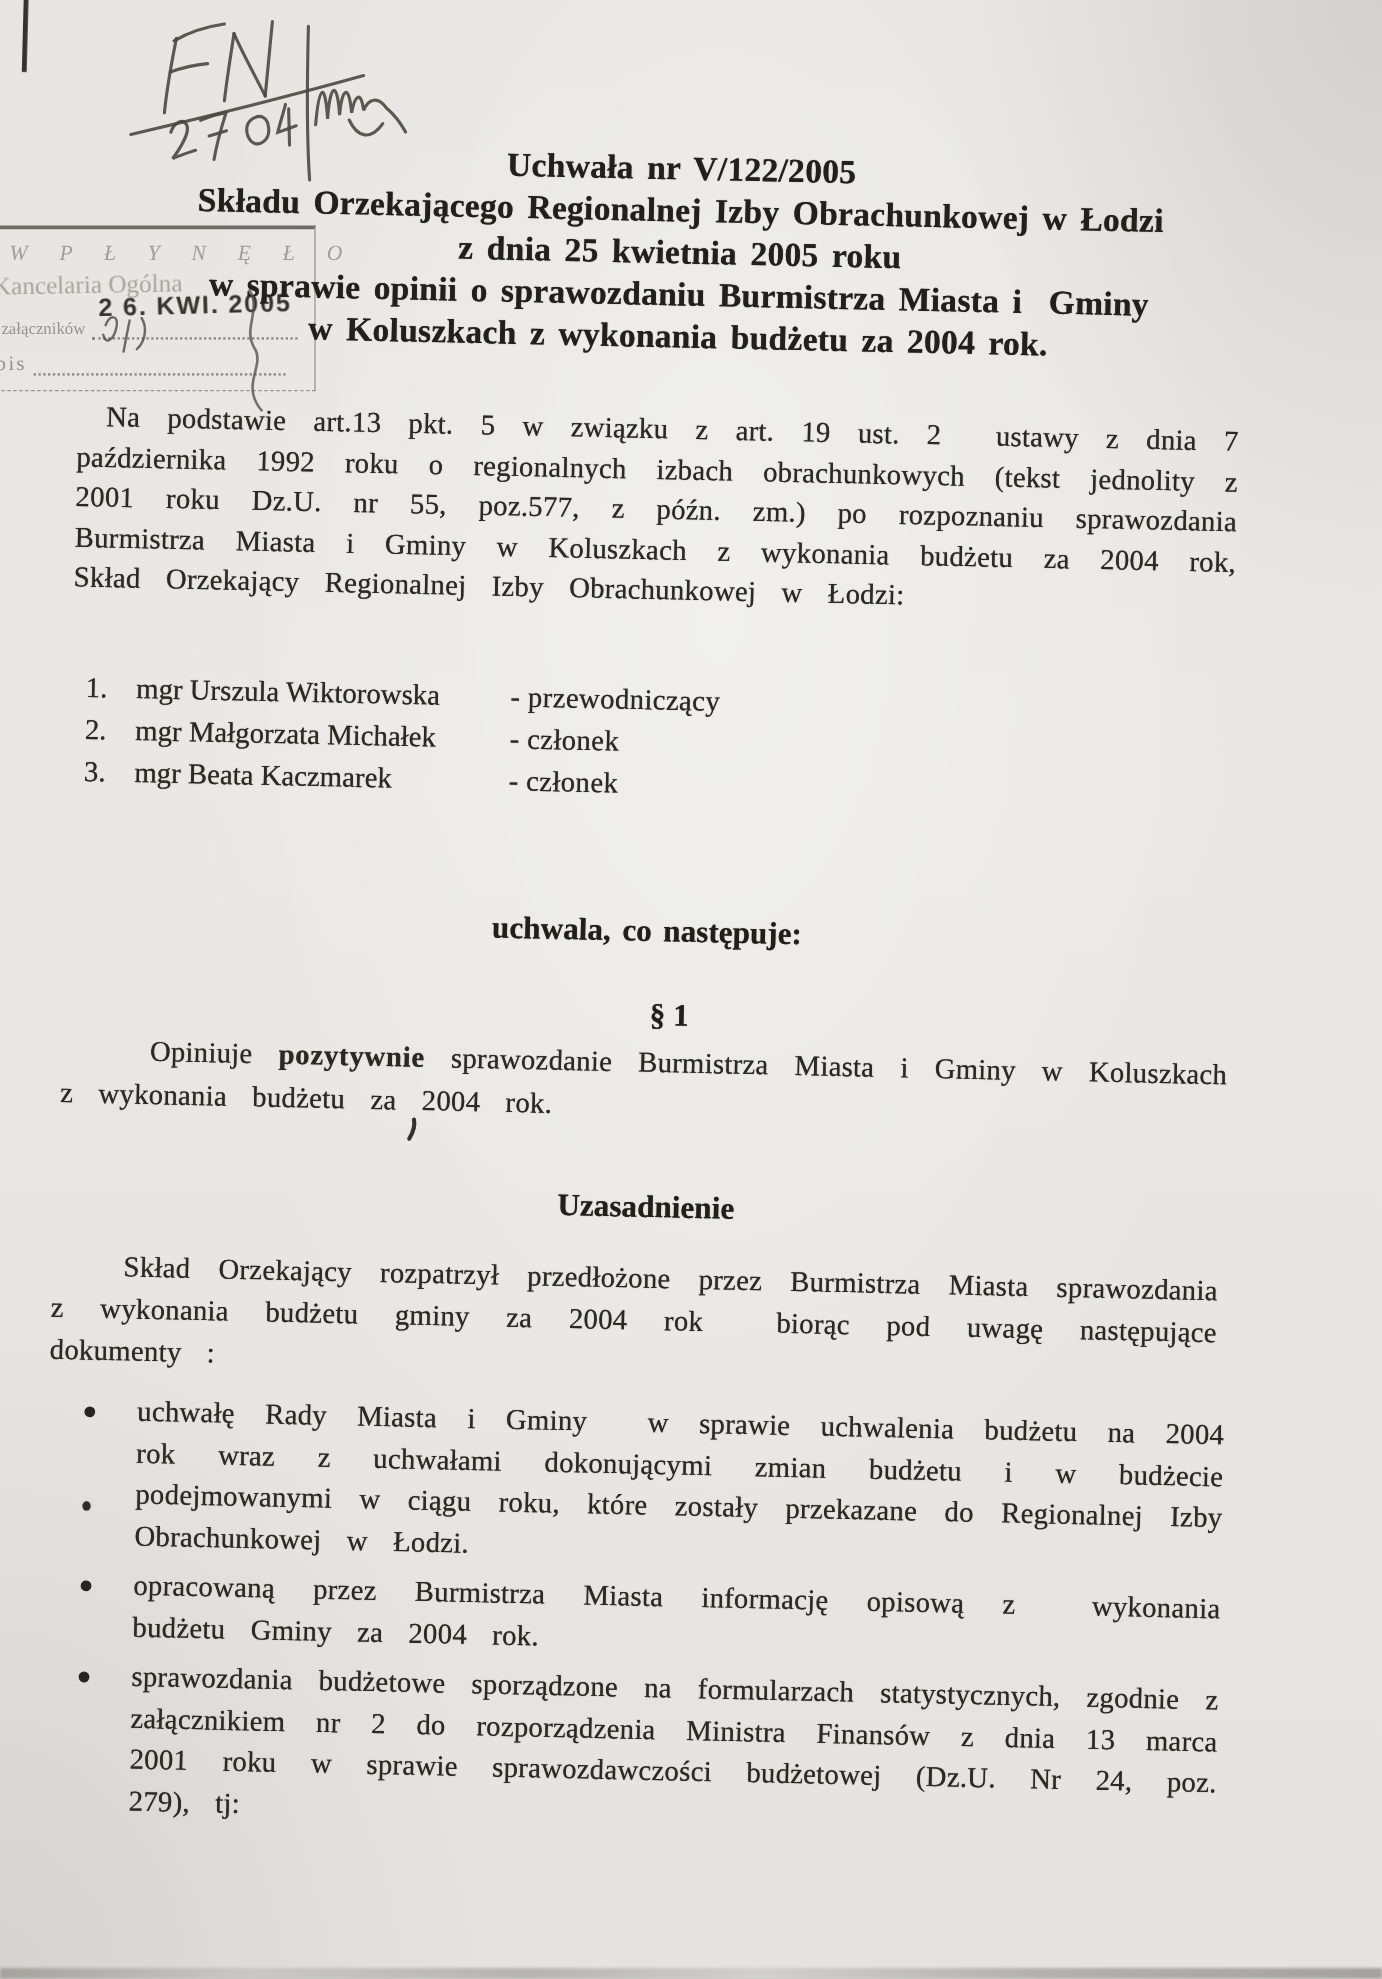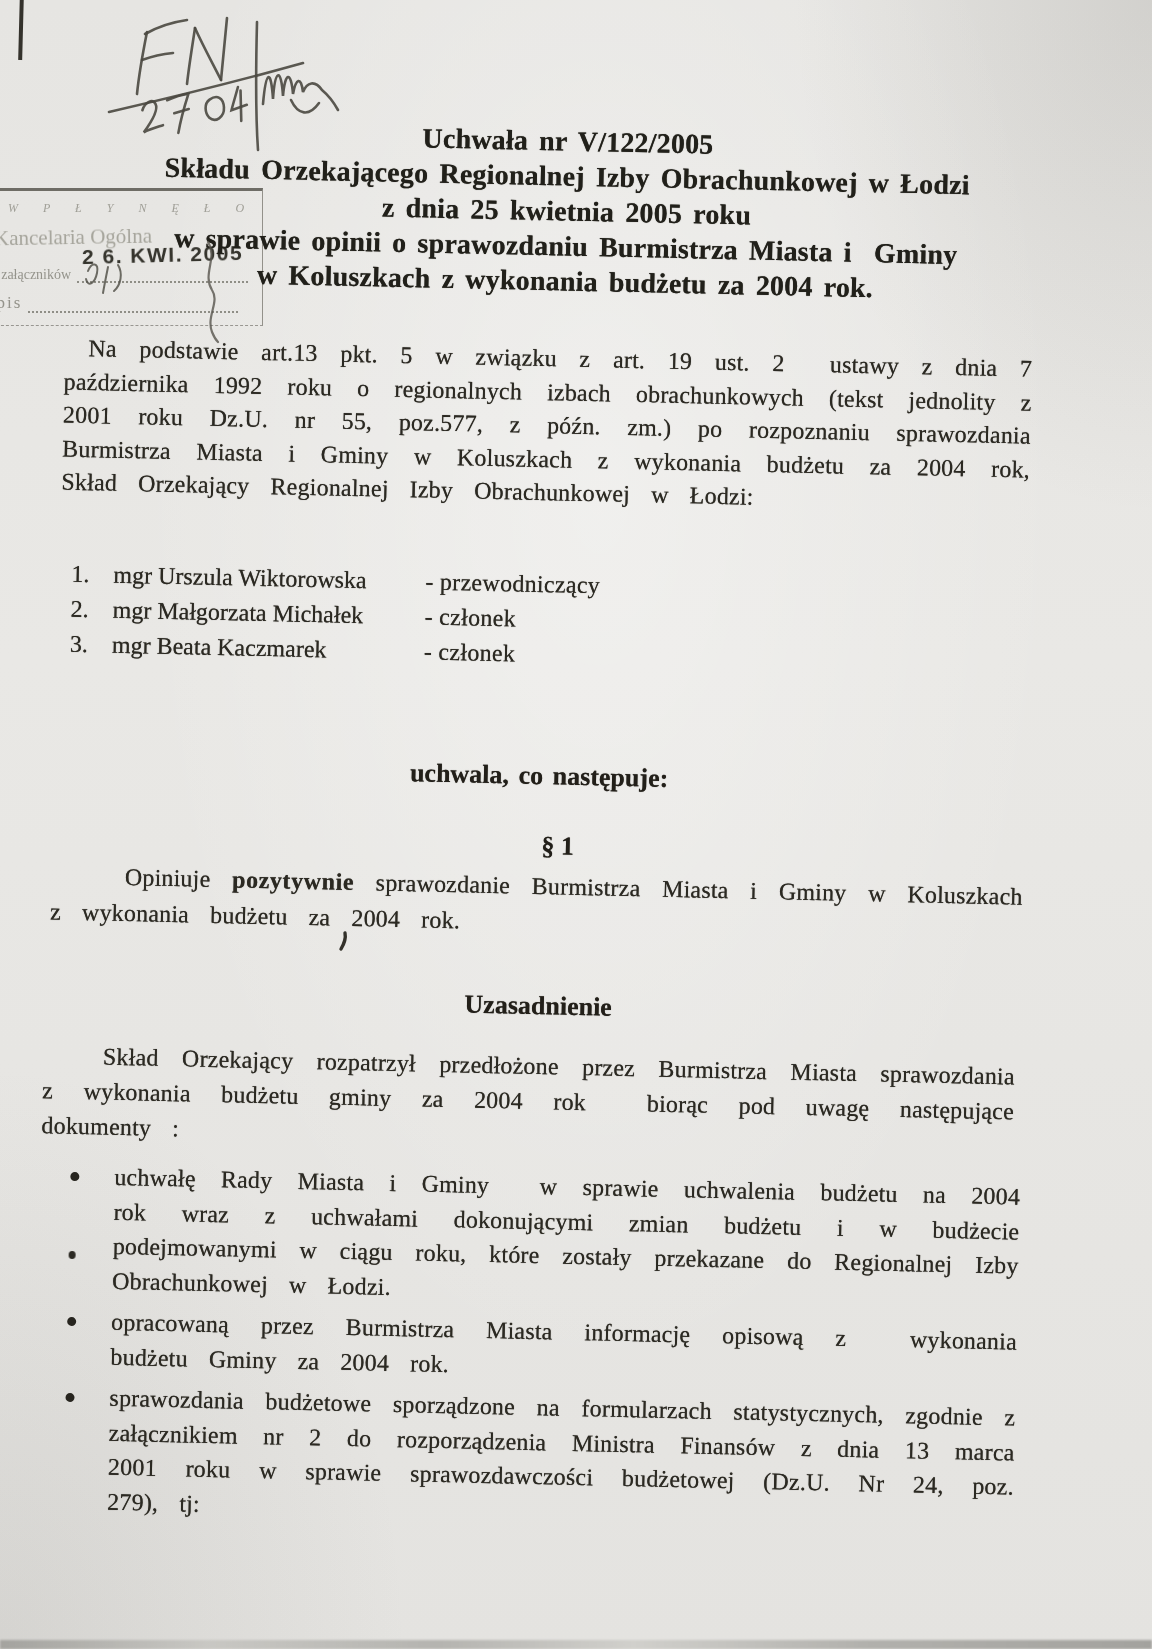--- a/index.html
+++ b/index.html
@@ -38,21 +38,21 @@
   
   .stamp{
     position:absolute;left:-14px;top:188px;width:276px;height:134px;z-index:1;
     border-top:3px solid rgba(70,68,60,.75);
     border-right:1.5px solid rgba(110,108,100,.7);
     border-bottom:1.5px dashed rgba(110,108,100,.65);
     color:#9b9a92;
   }
   .stamp-received{
     position:absolute;left:22px;top:10px;
-    font-size:12px;letter-spacing:11px;white-space:pre;
+    font-size:18px;letter-spacing:11px;white-space:pre;
     color:#a09f97;filter:blur(.5px);font-style:italic;
   }
   .stamp-office{
     position:absolute;left:8px;top:34px;
     font-size:21px;color:#a6a59c;filter:blur(.6px);transform:rotate(-1deg);
     white-space:pre;
   }
   .stamp-date{
     position:absolute;left:96px;top:52px;
     font-family:"Liberation Sans","DejaVu Sans",sans-serif;

